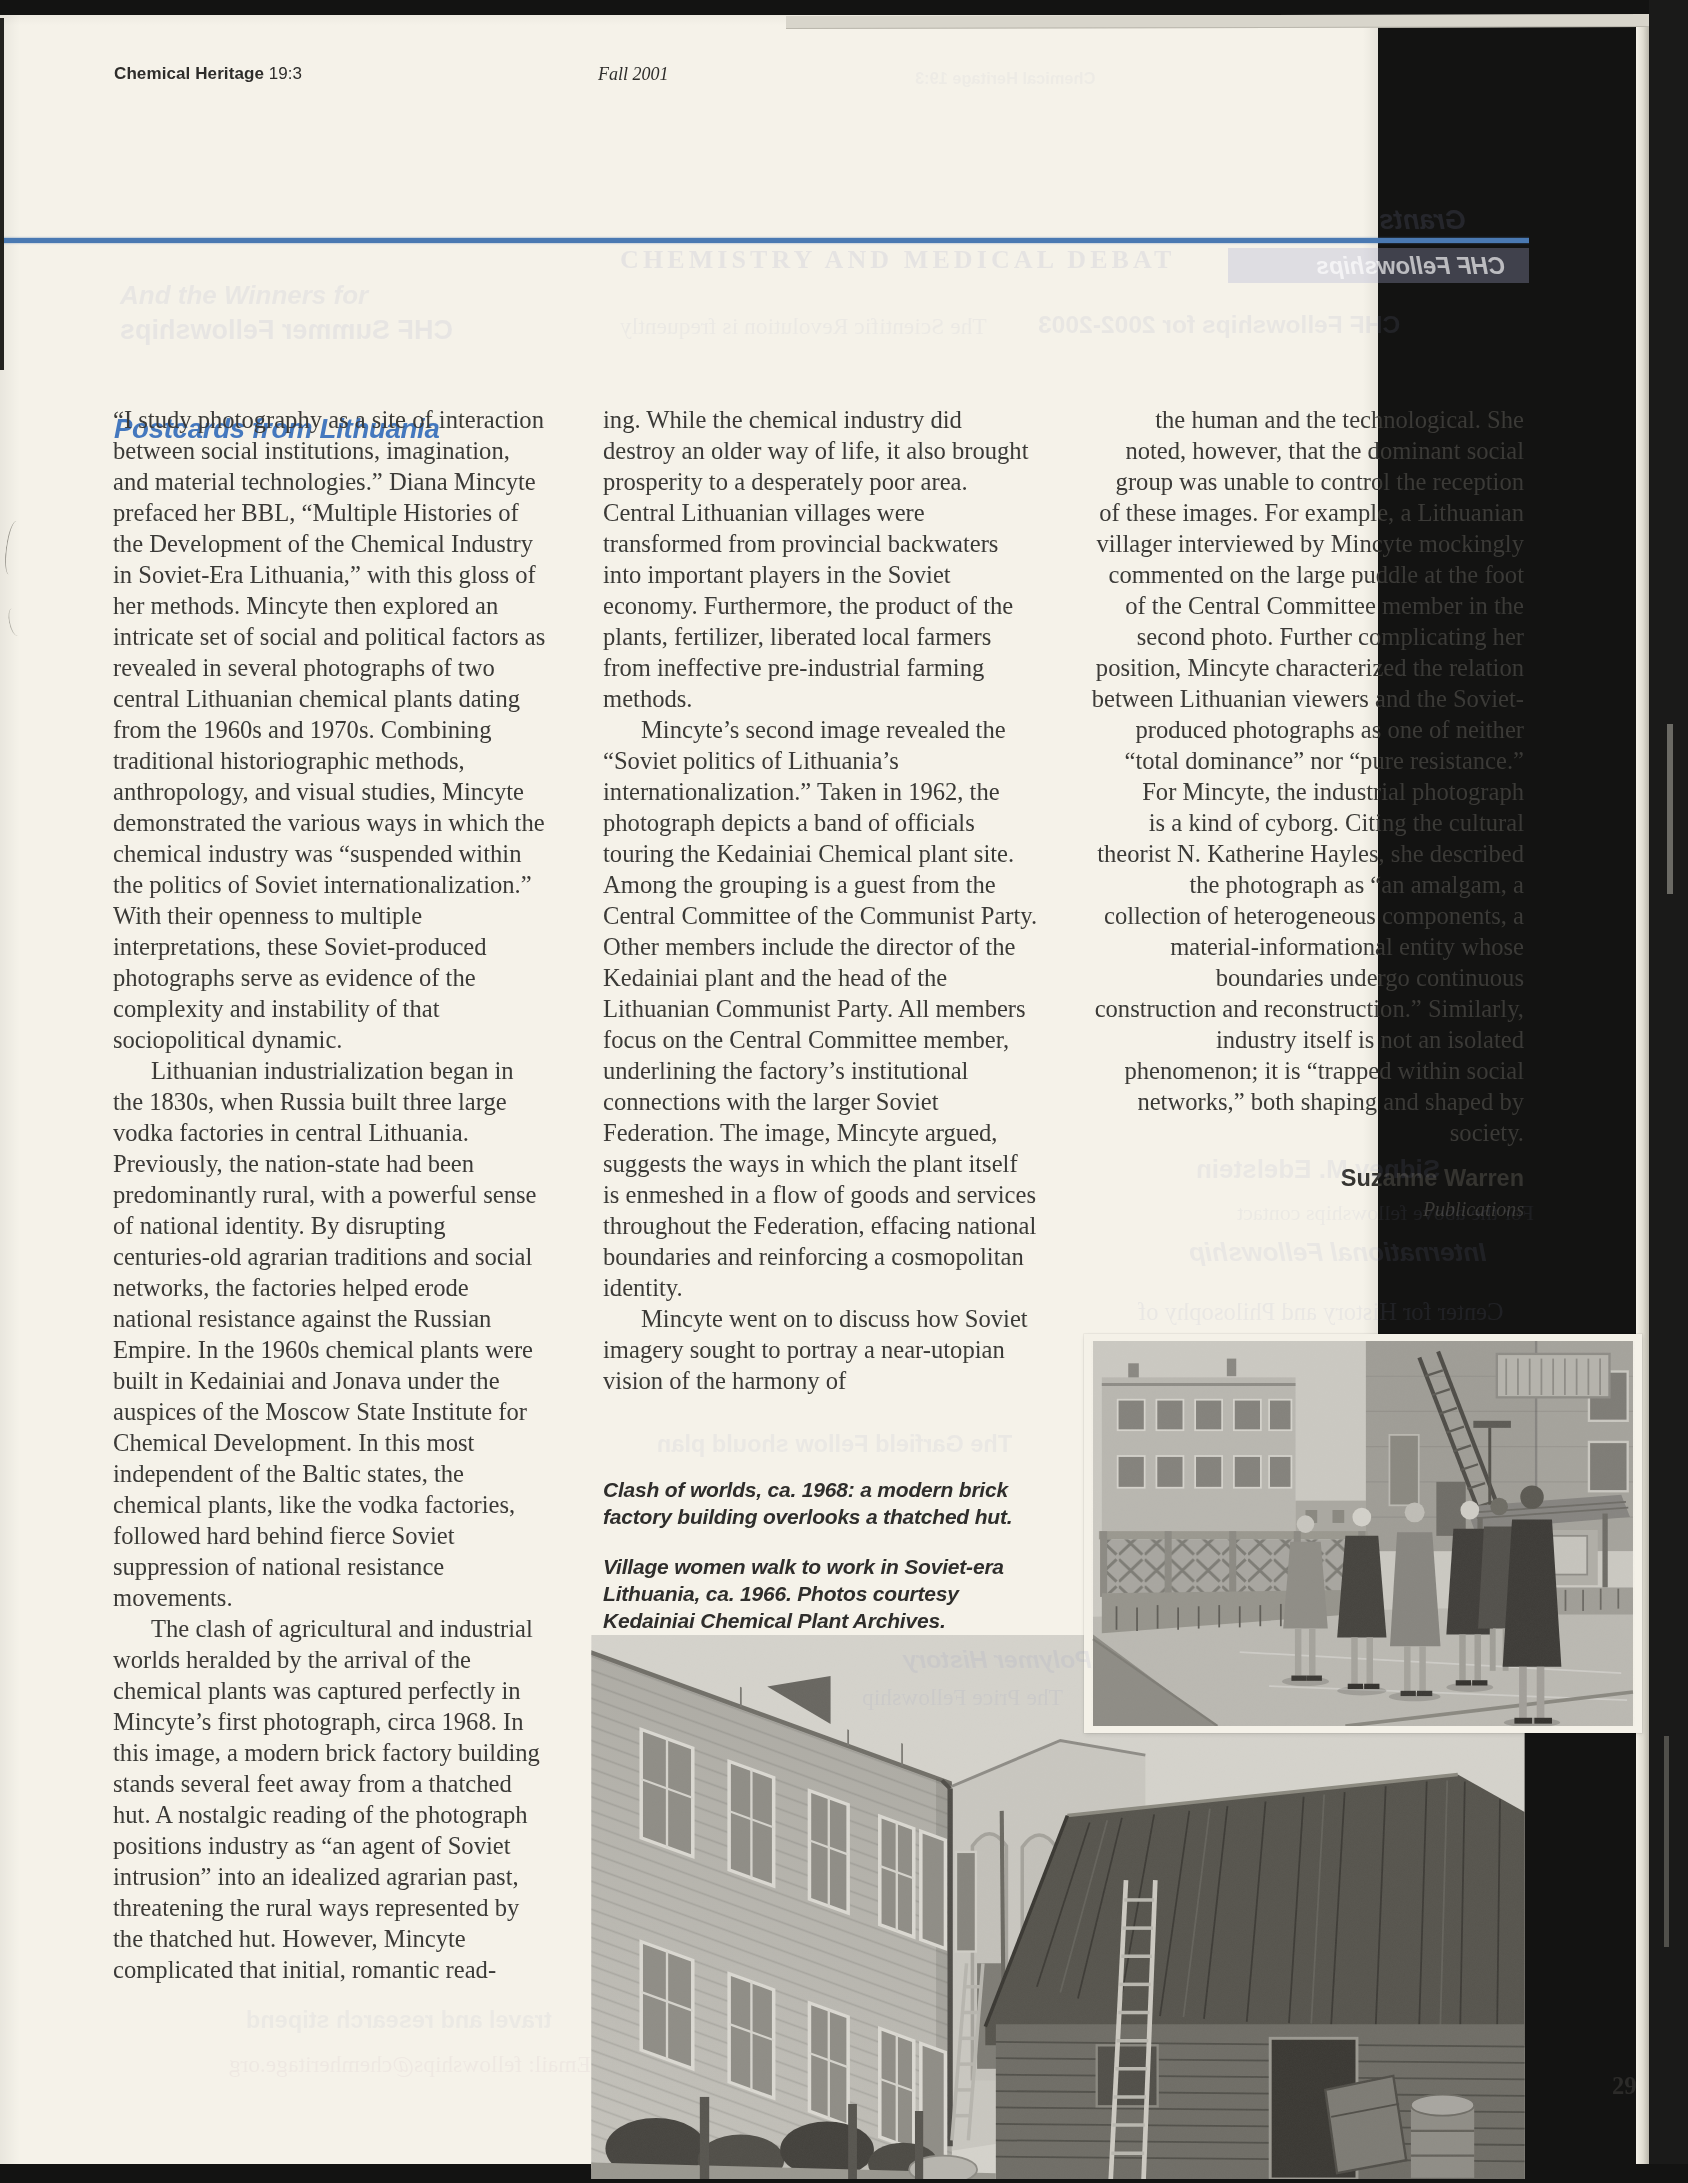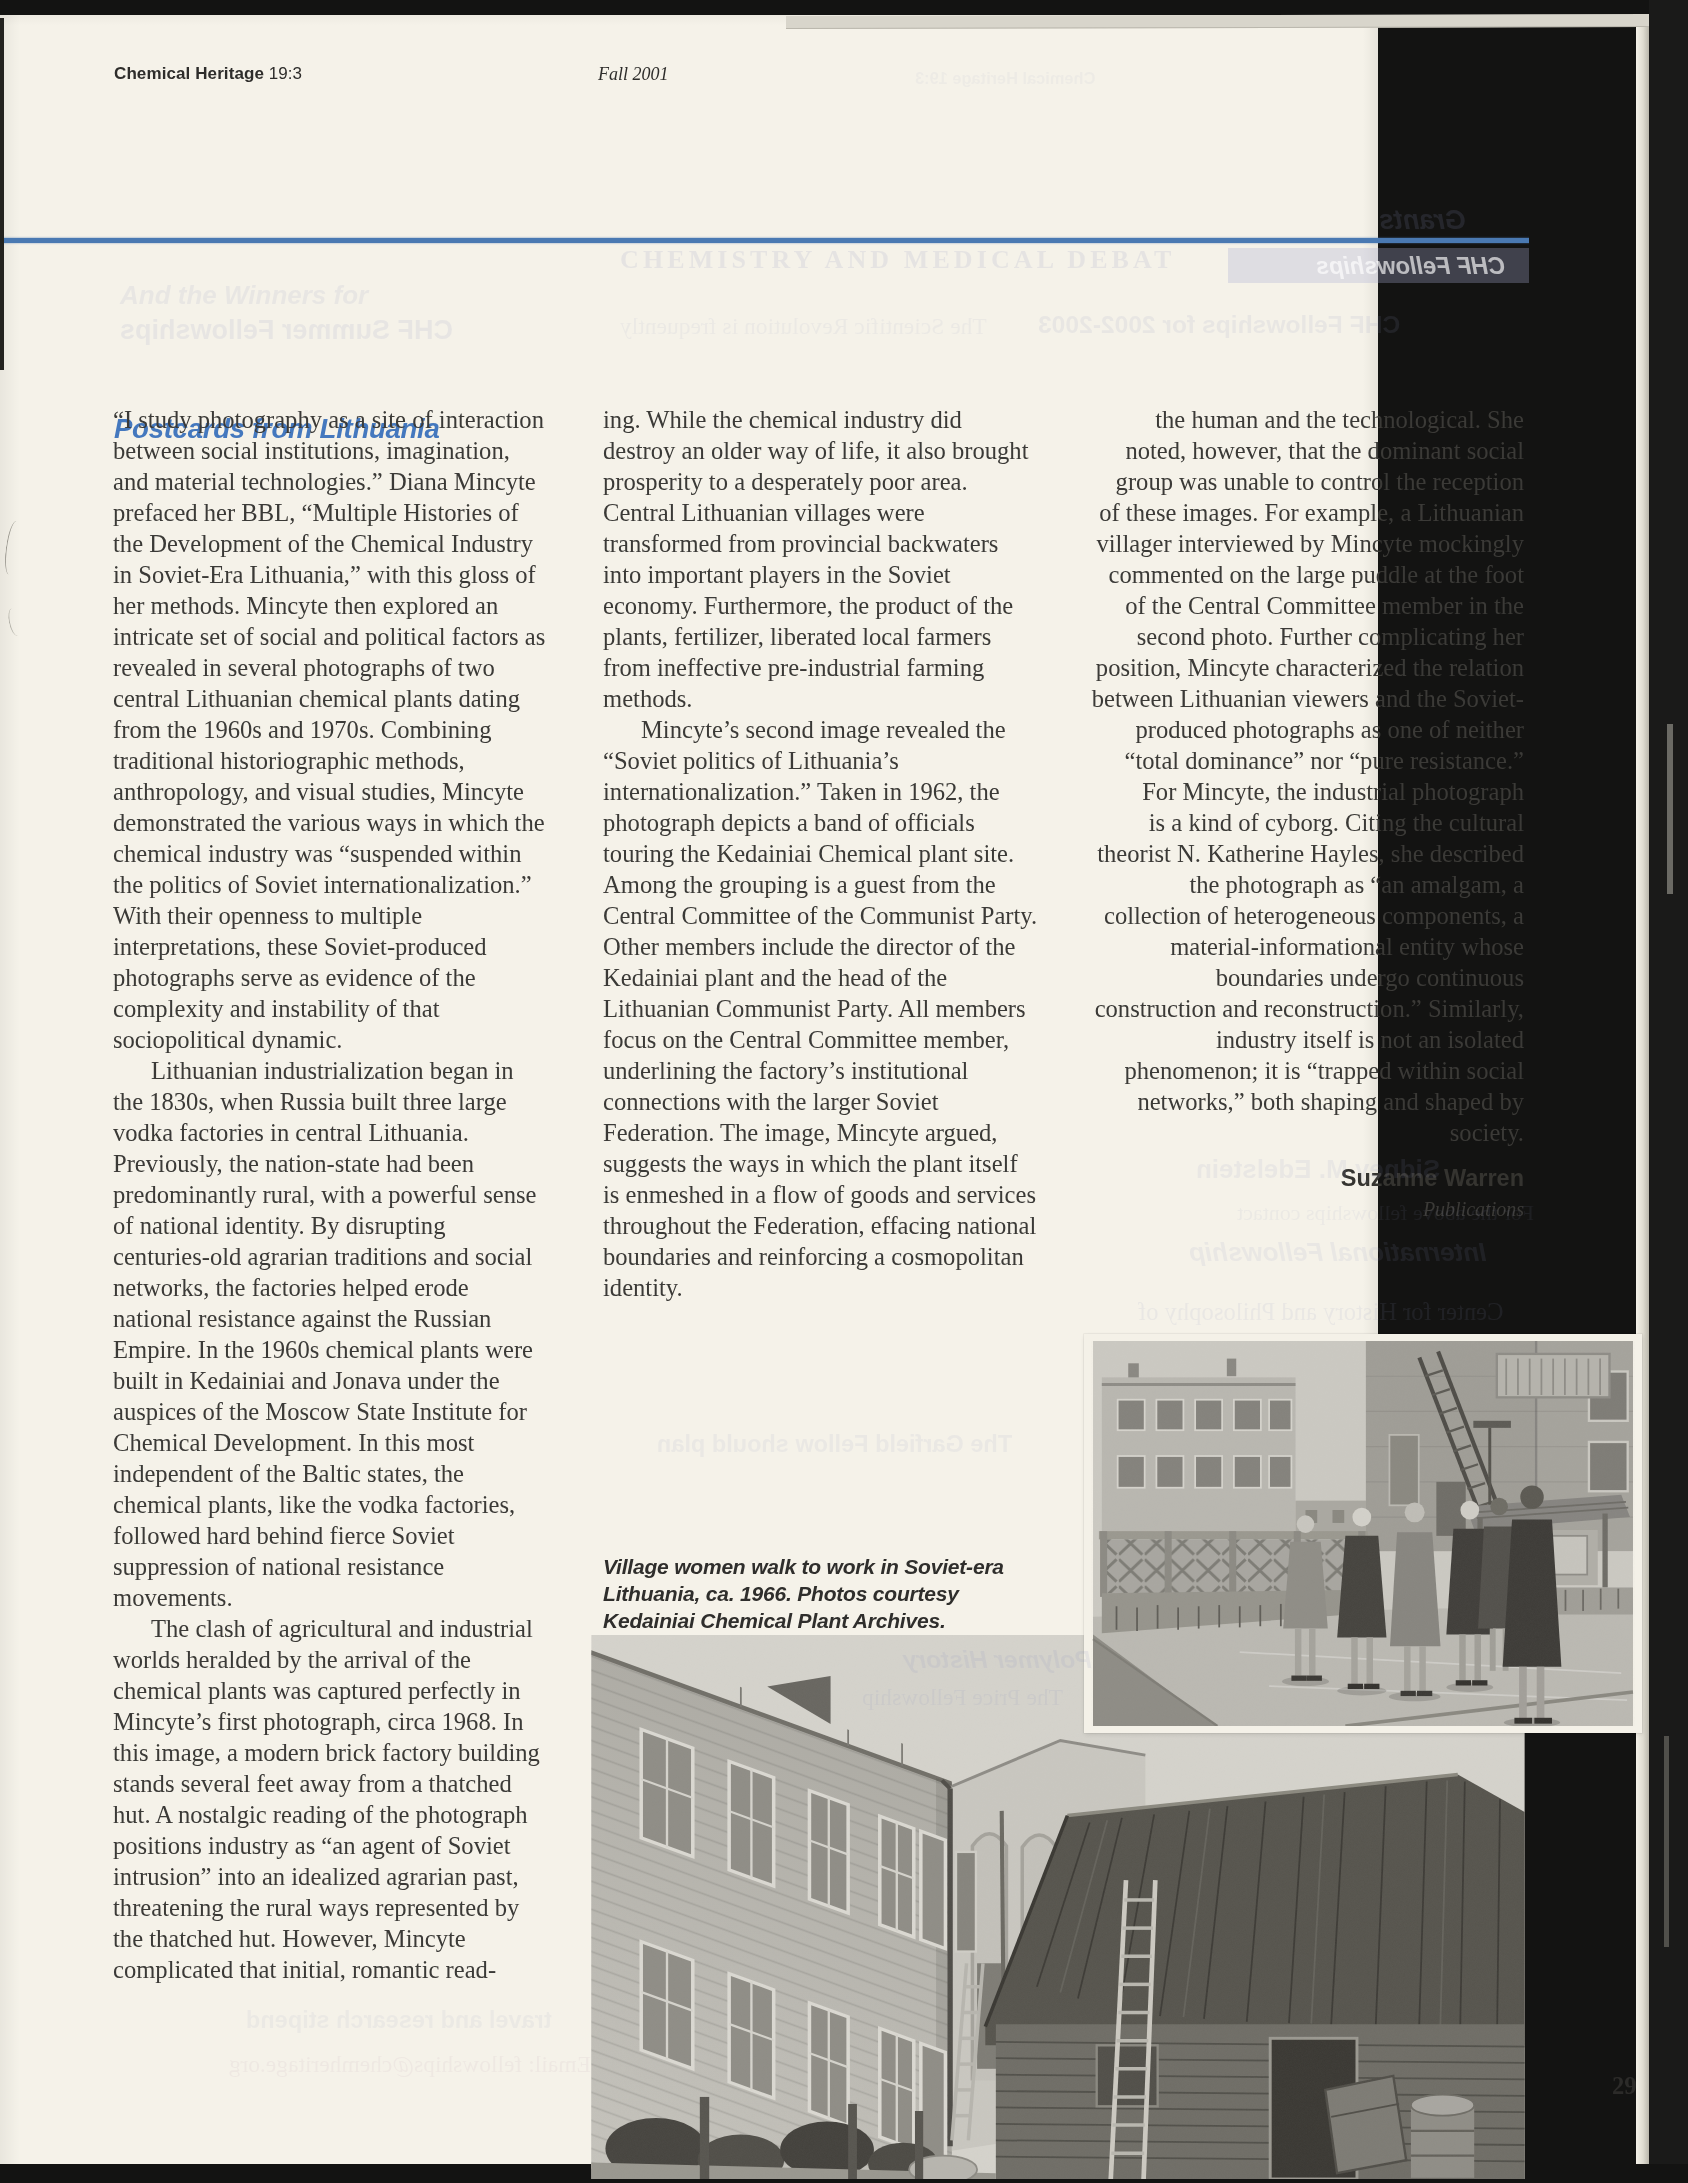--- a/index.html
+++ b/index.html
@@ -101,38 +101,40 @@
     <div class="title">Postcards from Lithuania</div>
 
     <div class="col col1">
       <p>“I study photography as a site of interaction between social institutions, imagination, and material technologies.” Diana Mincyte prefaced her BBL, “Multiple Histories of the Development of the Chemical Industry in Soviet-Era Lithuania,” with this gloss of her methods. Mincyte then explored an intricate set of social and political factors as revealed in several photographs of two central Lithuanian chemical plants dating from the 1960s and 1970s. Combining traditional historiographic methods, anthropology, and visual studies, Mincyte demonstrated the various ways in which the chemical industry was “suspended within the politics of Soviet internationalization.” With their openness to multiple interpretations, these Soviet-produced photographs serve as evidence of the complexity and instability of that sociopolitical dynamic.</p>
       <p>Lithuanian industrialization began in the 1830s, when Russia built three large vodka factories in central Lithuania. Previously, the nation-state had been predominantly rural, with a powerful sense of national identity. By disrupting centuries-old agrarian traditions and social networks, the factories helped erode national resistance against the Russian Empire. In the 1960s chemical plants were built in Kedainiai and Jonava under the auspices of the Moscow State Institute for Chemical Development. In this most independent of the Baltic states, the chemical plants, like the vodka factories, followed hard behind fierce Soviet suppression of national resistance movements.</p>
       <p>The clash of agricultural and industrial worlds heralded by the arrival of the chemical plants was captured perfectly in Mincyte’s first photograph, circa 1968. In this image, a modern brick factory building stands several feet away from a thatched hut. A nostalgic reading of the photograph positions industry as “an agent of Soviet intrusion” into an idealized agrarian past, threatening the rural ways represented by the thatched hut. However, Mincyte complicated that initial, romantic read-</p>
     </div>
     <div class="col col2">
       <p>ing. While the chemical industry did destroy an older way of life, it also brought prosperity to a desperately poor area. Central Lithuanian villages were transformed from provincial backwaters into important players in the Soviet economy. Furthermore, the product of the plants, fertilizer, liberated local farmers from ineffective pre-industrial farming methods.</p>
       <p>Mincyte’s second image revealed the “Soviet politics of Lithuania’s internationalization.” Taken in 1962, the photograph depicts a band of officials touring the Kedainiai Chemical plant site. Among the grouping is a guest from the Central Committee of the Communist Party. Other members include the director of the Kedainiai plant and the head of the Lithuanian Communist Party. All members focus on the Central Committee member, underlining the factory’s institutional connections with the larger Soviet Federation. The image, Mincyte argued, suggests the ways in which the plant itself is enmeshed in a flow of goods and services throughout the Federation, effacing national boundaries and reinforcing a cosmopolitan identity.</p>
+      <p>Mincyte went on to discuss how Soviet imagery sought to portray a near-utopian vision of the harmony of</p>
     </div>
     <div class="col col3">
       <p>the human and the technological. She noted, however, that the dominant social group was unable to control the reception of these images. For example, a Lithuanian villager interviewed by Mincyte mockingly commented on the large puddle at the foot of the Central Committee member in the second photo. Further complicating her position, Mincyte characterized the relation between Lithuanian viewers and the Soviet-produced photographs as one of neither “total dominance” nor “pure resistance.”</p>
       <p>For Mincyte, the industrial photograph is a kind of cyborg. Citing the cultural theorist N. Katherine Hayles, she described the photograph as “an amalgam, a collection of heterogeneous components, a material-informational entity whose boundaries undergo continuous construction and reconstruction.” Similarly, industry itself is not an isolated phenomenon; it is “trapped within social networks,” both shaping and shaped by society.</p>
       <div class="byline">
         <div class="author">Suzanne Warren</div>
         <div class="dept">Publications</div>
       </div>
     </div>
 
     <div class="ghost mirror" style="left:1196px;top:1139px;font-size:26px;opacity:.11;">Sidney M. Edelstein</div>
     <div class="ghost gserif mirror" style="left:1237px;top:1185px;font-size:22px;opacity:.09;">For the above fellowships contact</div>
     <div class="ghost mirror" style="left:1189px;top:1222px;font-size:26px;font-style:italic;opacity:.11;">International Fellowship</div>
     <div class="ghost gserif mirror" style="left:1138px;top:1283px;font-size:24.6px;opacity:.11;">Center for History and Philosophy of</div>
     <div class="ghost mirror" style="left:657px;top:1416px;font-size:23.5px;opacity:.10;">The Garfield Fellow should plan</div>
     <div class="ghost mirror" style="left:246px;top:1992px;font-size:23.5px;opacity:.09;">travel and research stipend</div>
     <div class="ghost gserif mirror" style="left:229px;top:2036px;font-size:23.5px;opacity:.11;color:#bb9cae;">Email: fellowships@chemheritage.org</div>
 
+    <div class="caption cap1">Clash of worlds, ca. 1968: a modern brick factory building overlooks a thatched hut.</div>
     <div class="caption cap2">Village women walk to work in Soviet-era Lithuania, ca. 1966. Photos courtesy Kedainiai Chemical Plant Archives.</div>
 
     <div class="photo photo-factory">
       <svg width="934" height="544" viewBox="0 0 1592 928">
         <defs>
           <linearGradient id="wallg" x1="0" y1="0" x2="0" y2="1">
             <stop offset="0" stop-color="#aeaca5"></stop>
               <stop offset="1" stop-color="#c6c4bd"></stop>
           </linearGradient>
           <pattern id="brick" width="10" height="24" patternUnits="userSpaceOnUse">

